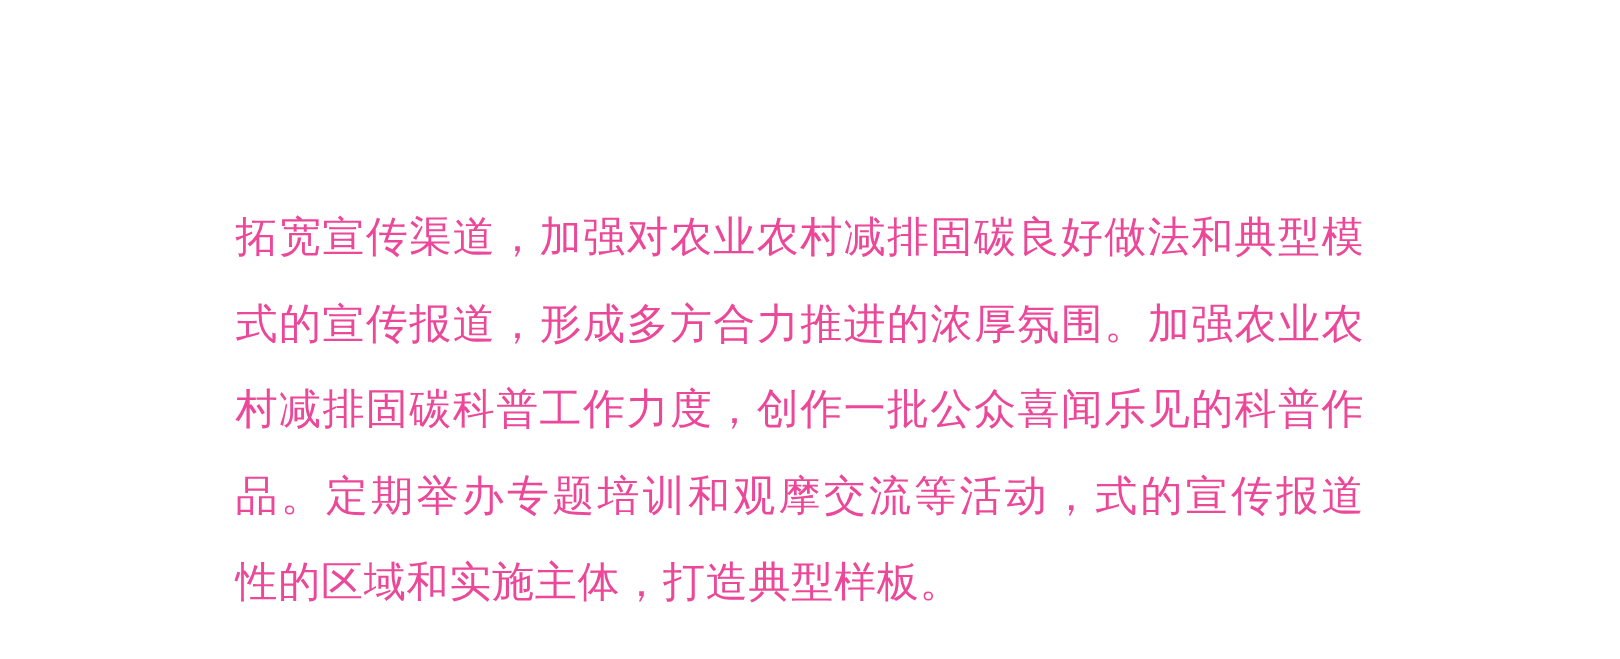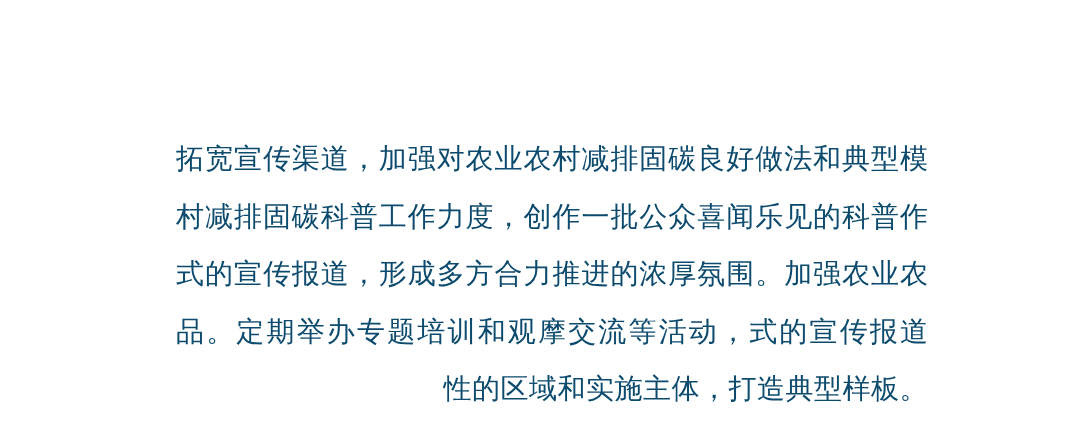--- a/index.html
+++ b/index.html
@@ -10,49 +10,49 @@
   .page {
     position: relative;
     width: 1080px;
     height: 439px;
     background: #ffffff;
     overflow: hidden;
     font-family: "Liberation Serif", "DejaVu Serif", serif;
   }
   .paragraph {
     position: absolute;
-    left: 176px;
+    left: 157px;
     top: 130px;
     width: 752px;
-    color: #0c4a6e;
+    color: #ec4899;
   }
   .line {
     font-size: 28px;
     line-height: 57.5px;
     white-space: nowrap;
     letter-spacing: 0.5px;
     font-weight: 400;
     -webkit-font-smoothing: antialiased;
   }
   .line.justified {
     white-space: normal;
     text-align: justify;
     text-align-last: justify;
     text-justify: inter-character;
     letter-spacing: 0;
   }
   .line.last {
-    text-align: right;
+    text-align: left;
     letter-spacing: 0.5px;
   }
 </style>
 </head>
 <body>
 
 <div class="page">
   <div class="paragraph">
     <div class="line justified">拓宽宣传渠道，加强对农业农村减排固碳良好做法和典型模</div>
+    <div class="line justified">式的宣传报道，形成多方合力推进的浓厚氛围。加强农业农</div>
     <div class="line justified">村减排固碳科普工作力度，创作一批公众喜闻乐见的科普作</div>
-    <div class="line justified">式的宣传报道，形成多方合力推进的浓厚氛围。加强农业农</div>
     <div class="line justified">品。定期举办专题培训和观摩交流等活动，式的宣传报道</div>
     <div class="line last">性的区域和实施主体，打造典型样板。</div>
   </div>
 </div>
 
 </body></html>

